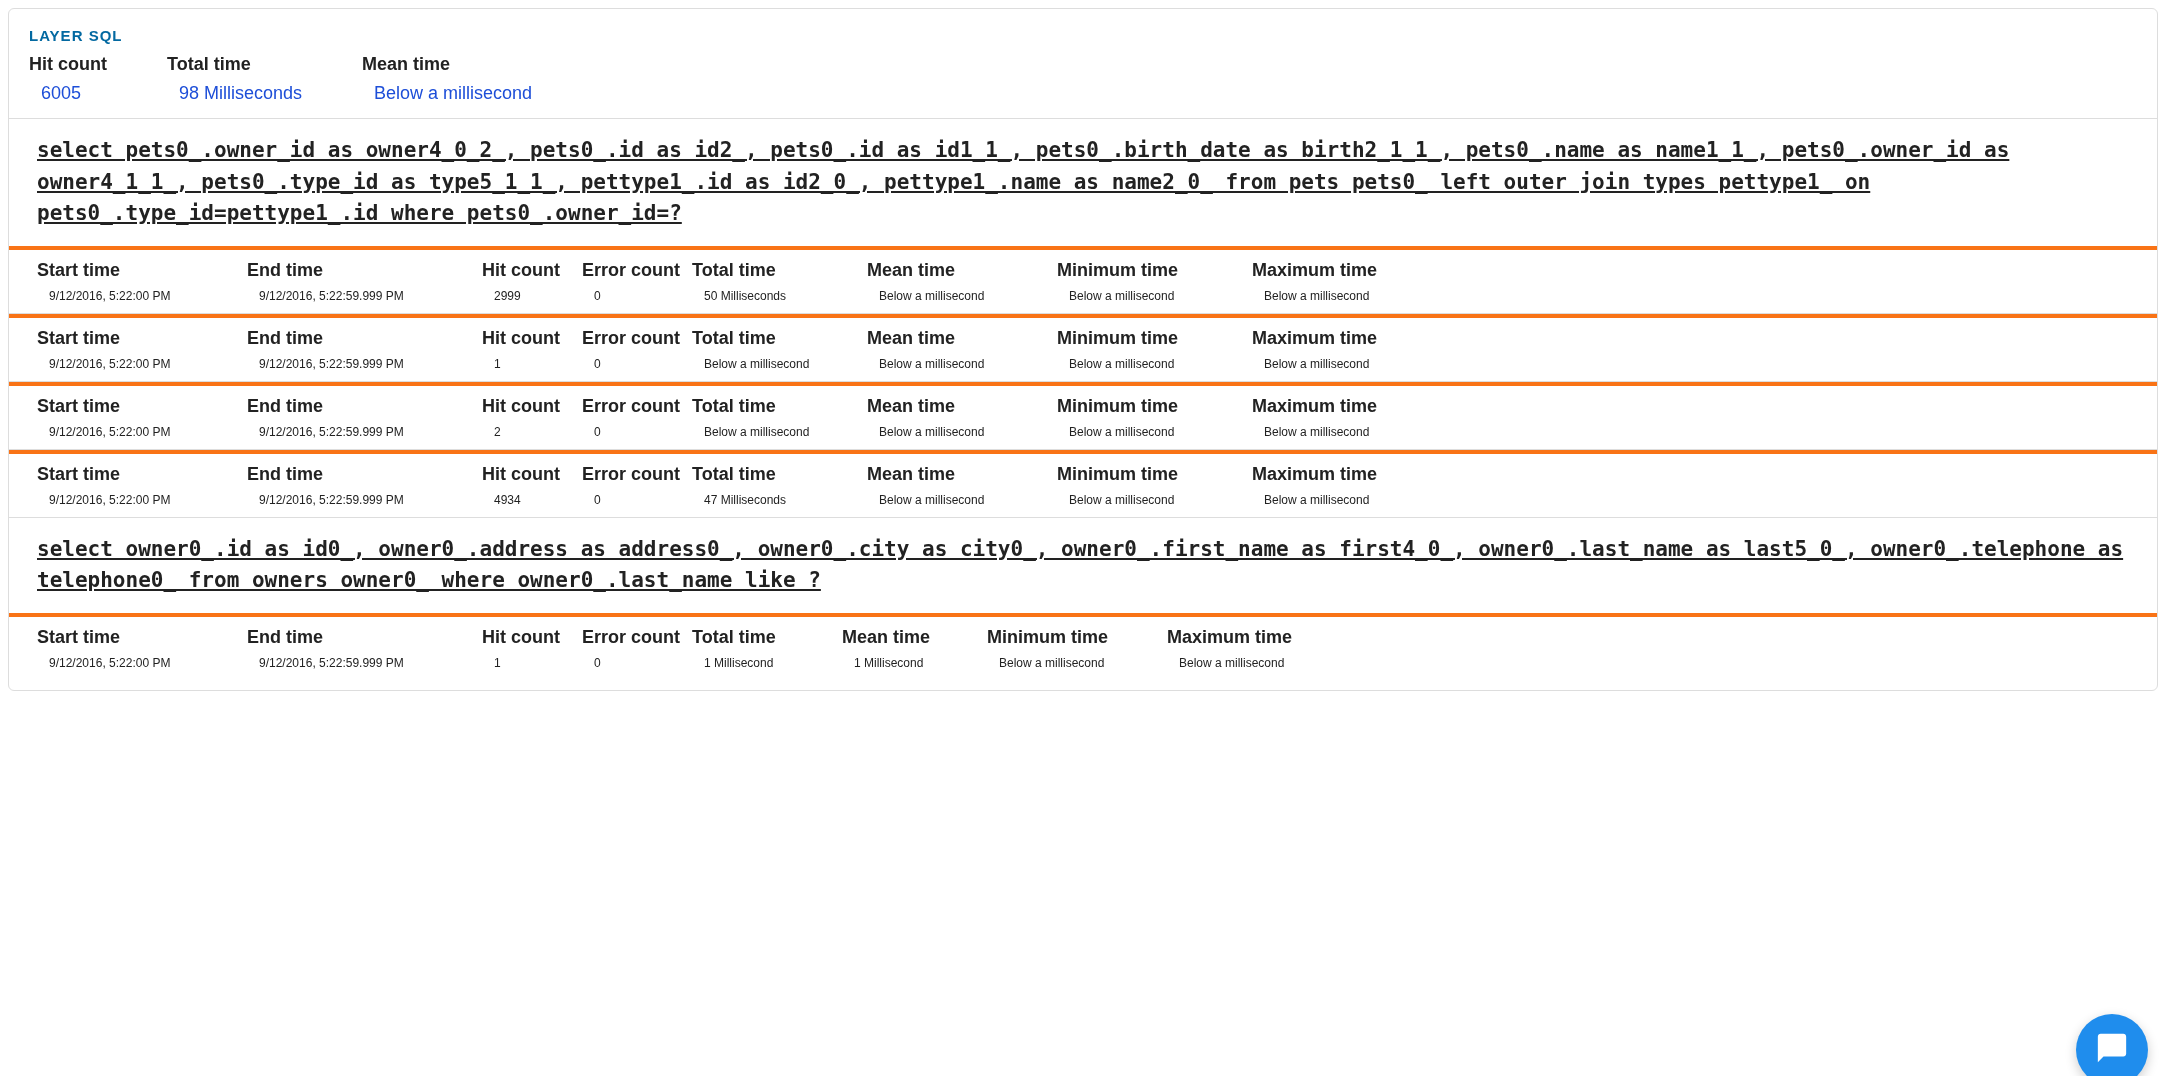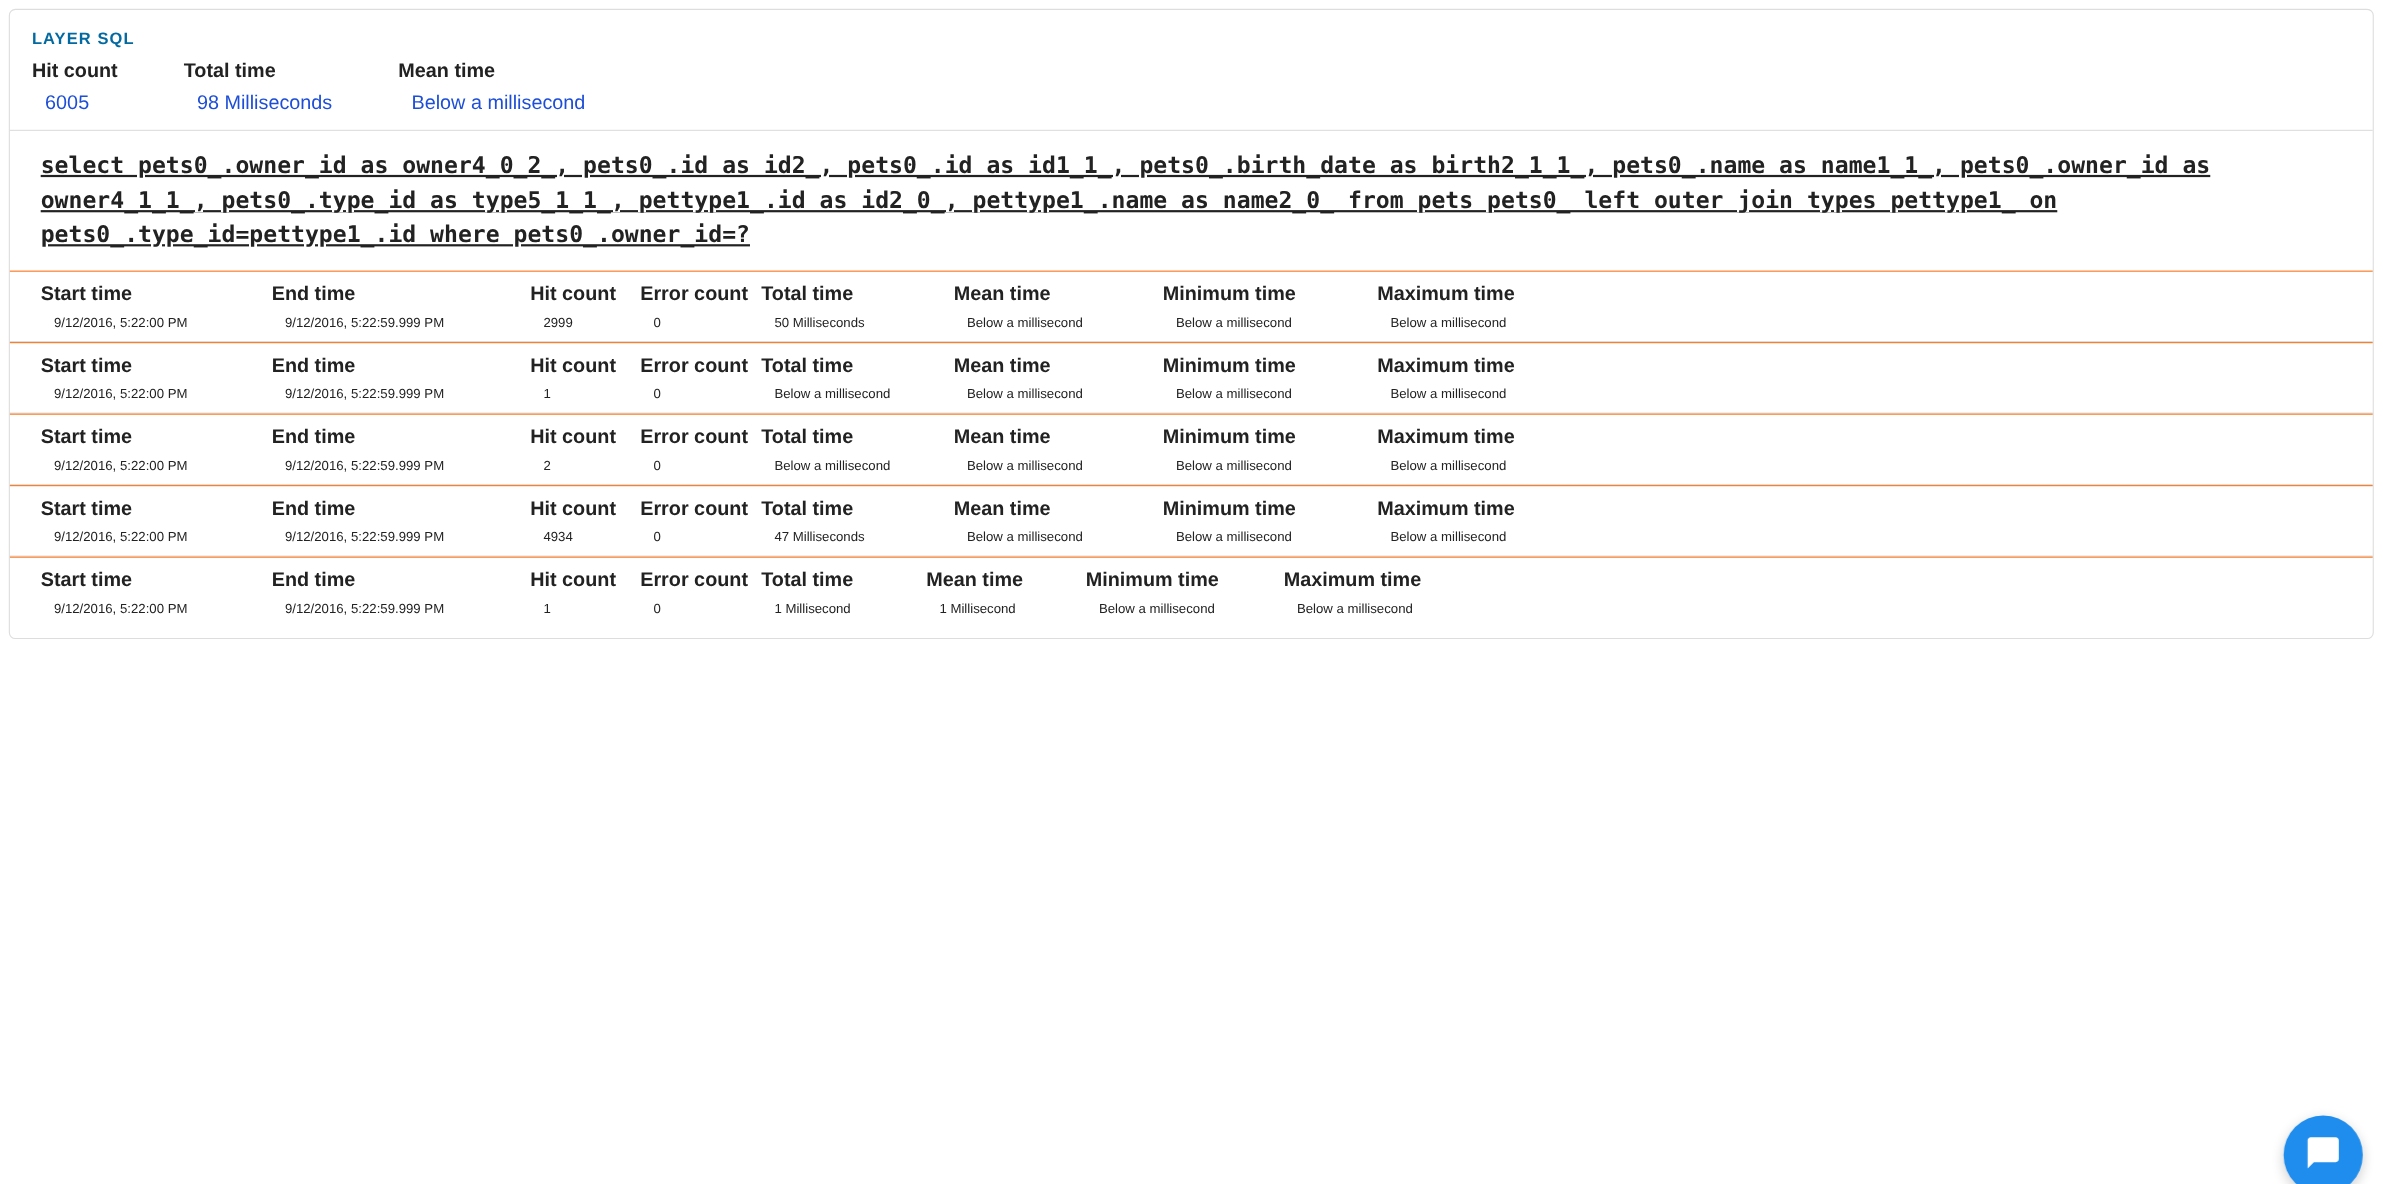--- a/index.html
+++ b/index.html
@@ -51,21 +51,21 @@
       font-size: 21px;
       color: #222;
       padding: 16px 20px 16px 28px;
       line-height: 1.5;
       word-wrap: break-word;
       text-decoration: underline;
     }
     .metrics-row {
       display: flex;
       padding: 0 20px 0 28px;
-      border-top: 1px solid #f97316;
+      border-top: 4px solid #f97316;
     }
     .metrics-col {
       display: flex;
       flex-direction: column;
       padding: 10px 0 10px 0;
     }
     .metrics-col .label {
       font-weight: 700;
       font-size: 18px;
       color: #222;
@@ -273,20 +273,21 @@
             <div class="label">Minimum time</div>
             <div class="value">Below a millisecond</div>
           </div>
           <div class="metrics-col c-max">
             <div class="label">Maximum time</div>
             <div class="value">Below a millisecond</div>
           </div>
         </div>
       </div>
       <div class="sql-block narrow">
+        <div class="sql-text">select owner0_.id as id0_, owner0_.address as address0_, owner0_.city as city0_, owner0_.first_name as first4_0_, owner0_.last_name as last5_0_, owner0_.telephone as telephone0_ from owners owner0_ where owner0_.last_name like ?</div>
         <div class="metrics-row">
           <div class="metrics-col c-start">
             <div class="label">Start time</div>
             <div class="value">9/12/2016, 5:22:00 PM</div>
           </div>
           <div class="metrics-col c-end">
             <div class="label">End time</div>
             <div class="value">9/12/2016, 5:22:59.999 PM</div>
           </div>
           <div class="metrics-col c-hit">

